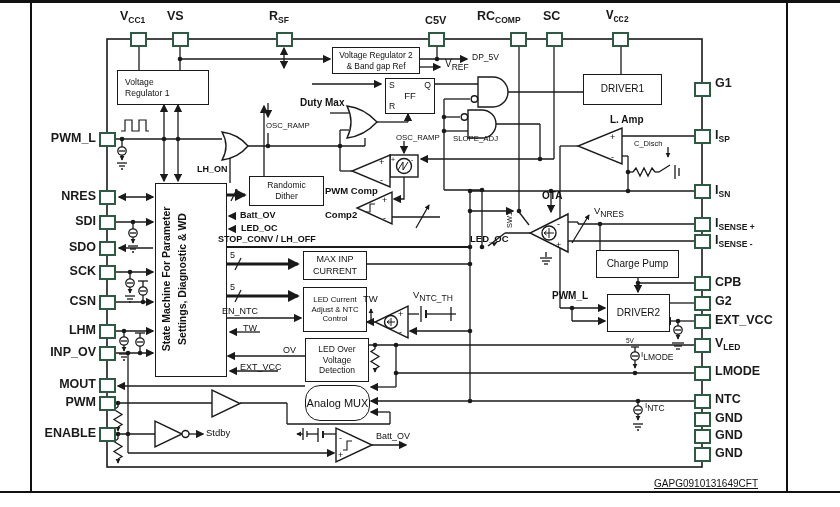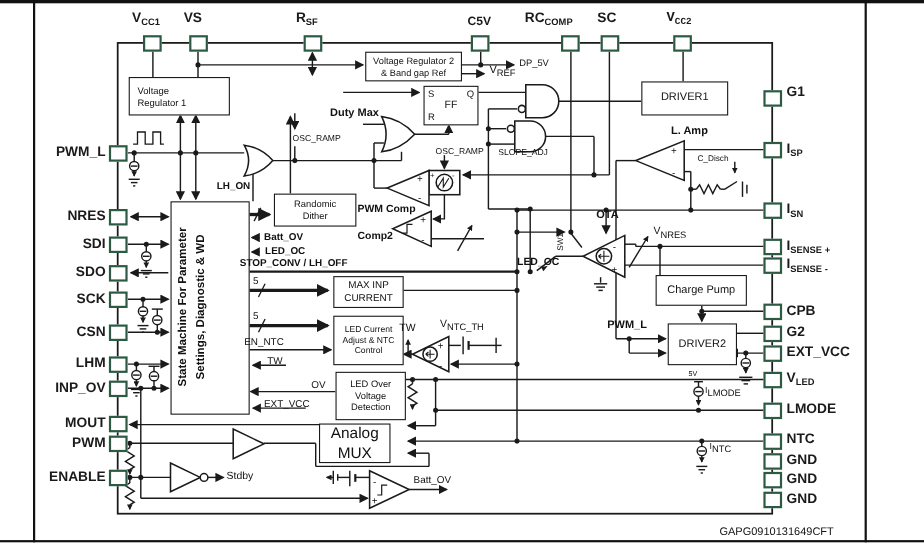--- a/index.html
+++ b/index.html
@@ -391,21 +391,21 @@
 <div class="vtext" style="left:97px;top:247px;width:186px;height:64px;">State Machine For Parameter
 Settings, Diagnostic &amp; WD</div>
 <div class="bk" style="left:303px;top:287px;width:62px;height:43px;font-size:7.8px;">LED Current
 Adjust &amp; NTC
 Control</div>
 <div class="bk" style="left:303px;top:251px;width:62px;height:27px;font-size:9px;">MAX  INP
 CURRENT</div>
 <div class="bk" style="left:305px;top:338px;width:62px;height:42px;font-size:8.5px;">LED Over
 Voltage
 Detection</div>
-<div class="bk" style="left:290px;top:385px;width:63px;height:34px;font-size:14px;">Analog MUX</div>
+<div class="bk" style="left:305px;top:385px;width:63px;height:34px;font-size:11px;border-radius:15px;">Analog MUX</div>
 <div class="bk" style="left:596px;top:250px;width:81px;height:26px;font-size:10px;">Charge Pump</div>
 <div class="bk" style="left:607px;top:294px;width:61px;height:36px;font-size:10px;">DRIVER2</div>
 
 <div class="pin" style="left:130px;top:32px;"></div>
 <div class="pin" style="left:172px;top:32px;"></div>
 <div class="pin" style="left:276px;top:32px;"></div>
 <div class="pin" style="left:428px;top:32px;"></div>
 <div class="pin" style="left:510px;top:32px;"></div>
 <div class="pin" style="left:546px;top:32px;"></div>
 <div class="pin" style="left:612px;top:32px;"></div>
@@ -482,29 +482,29 @@
 <div class="lb b" style="left:240px;top:210px;">Batt_OV</div>
 <div class="lb b" style="left:241px;top:223px;">LED_OC</div>
 <div class="lb b" style="left:218px;top:234px;">STOP_CONV / LH_OFF</div>
 <div class="lb" style="left:230px;top:250px;">5</div>
 <div class="lb" style="left:230px;top:282px;">5</div>
 <div class="lb" style="left:222px;top:306px;">EN_NTC</div>
 <div class="lb" style="left:243px;top:323px;">TW</div>
 <div class="lb" style="left:283px;top:345px;">OV</div>
 <div class="lb" style="left:240px;top:362px;">EXT_VCC</div>
 <div class="lb" style="left:363px;top:293px;font-size:9.5px;">TW</div>
-<div class="lb" style="left:400px;top:289px;font-size:9.5px;"><span>V</span><span class="sub">NTC_TH</span></div>
+<div class="lb" style="left:413px;top:289px;font-size:9.5px;"><span>V</span><span class="sub">NTC_TH</span></div>
 <div class="lb b" style="left:542px;top:190px;font-size:10px;">OTA</div>
 <div class="lb rot" style="left:505px;top:228px;font-size:7.5px;">SW1</div>
 <div class="lb b" style="left:470px;top:233px;font-size:9.5px;">LED_OC</div>
 <div class="lb" style="left:594px;top:205px;font-size:9.5px;"><span>V</span><span class="sub">NRES</span></div>
 <div class="lb b" style="left:610px;top:114px;font-size:10px;">L. Amp</div>
 <div class="lb" style="left:634px;top:139px;font-size:7.5px;">C_Disch</div>
 <div class="lb b" style="left:552px;top:290px;font-size:10px;">PWM_L</div>
 <div class="lb" style="left:206px;top:427px;font-size:9.5px;">Stdby</div>
 <div class="lb" style="left:376px;top:431px;">Batt_OV</div>
 <div class="lb" style="left:626px;top:337px;font-size:6.5px;">5V</div>
 <div class="lb" style="left:641px;top:350px;font-size:8px;"><span>I</span><span class="sub">LMODE</span></div>
 <div class="lb" style="left:645px;top:401px;font-size:8px;"><span>I</span><span class="sub">NTC</span></div>
 
-<div class="lb" style="left:558px;top:478px;width:200px;text-align:right;font-size:10px;">GAPG0910131649CFT</div>
+<div class="lb" style="left:558px;top:478px;width:200px;text-align:right;font-size:10px;text-decoration:underline;">GAPG0910131649CFT</div>
 
 </div>
 
 </body></html>

